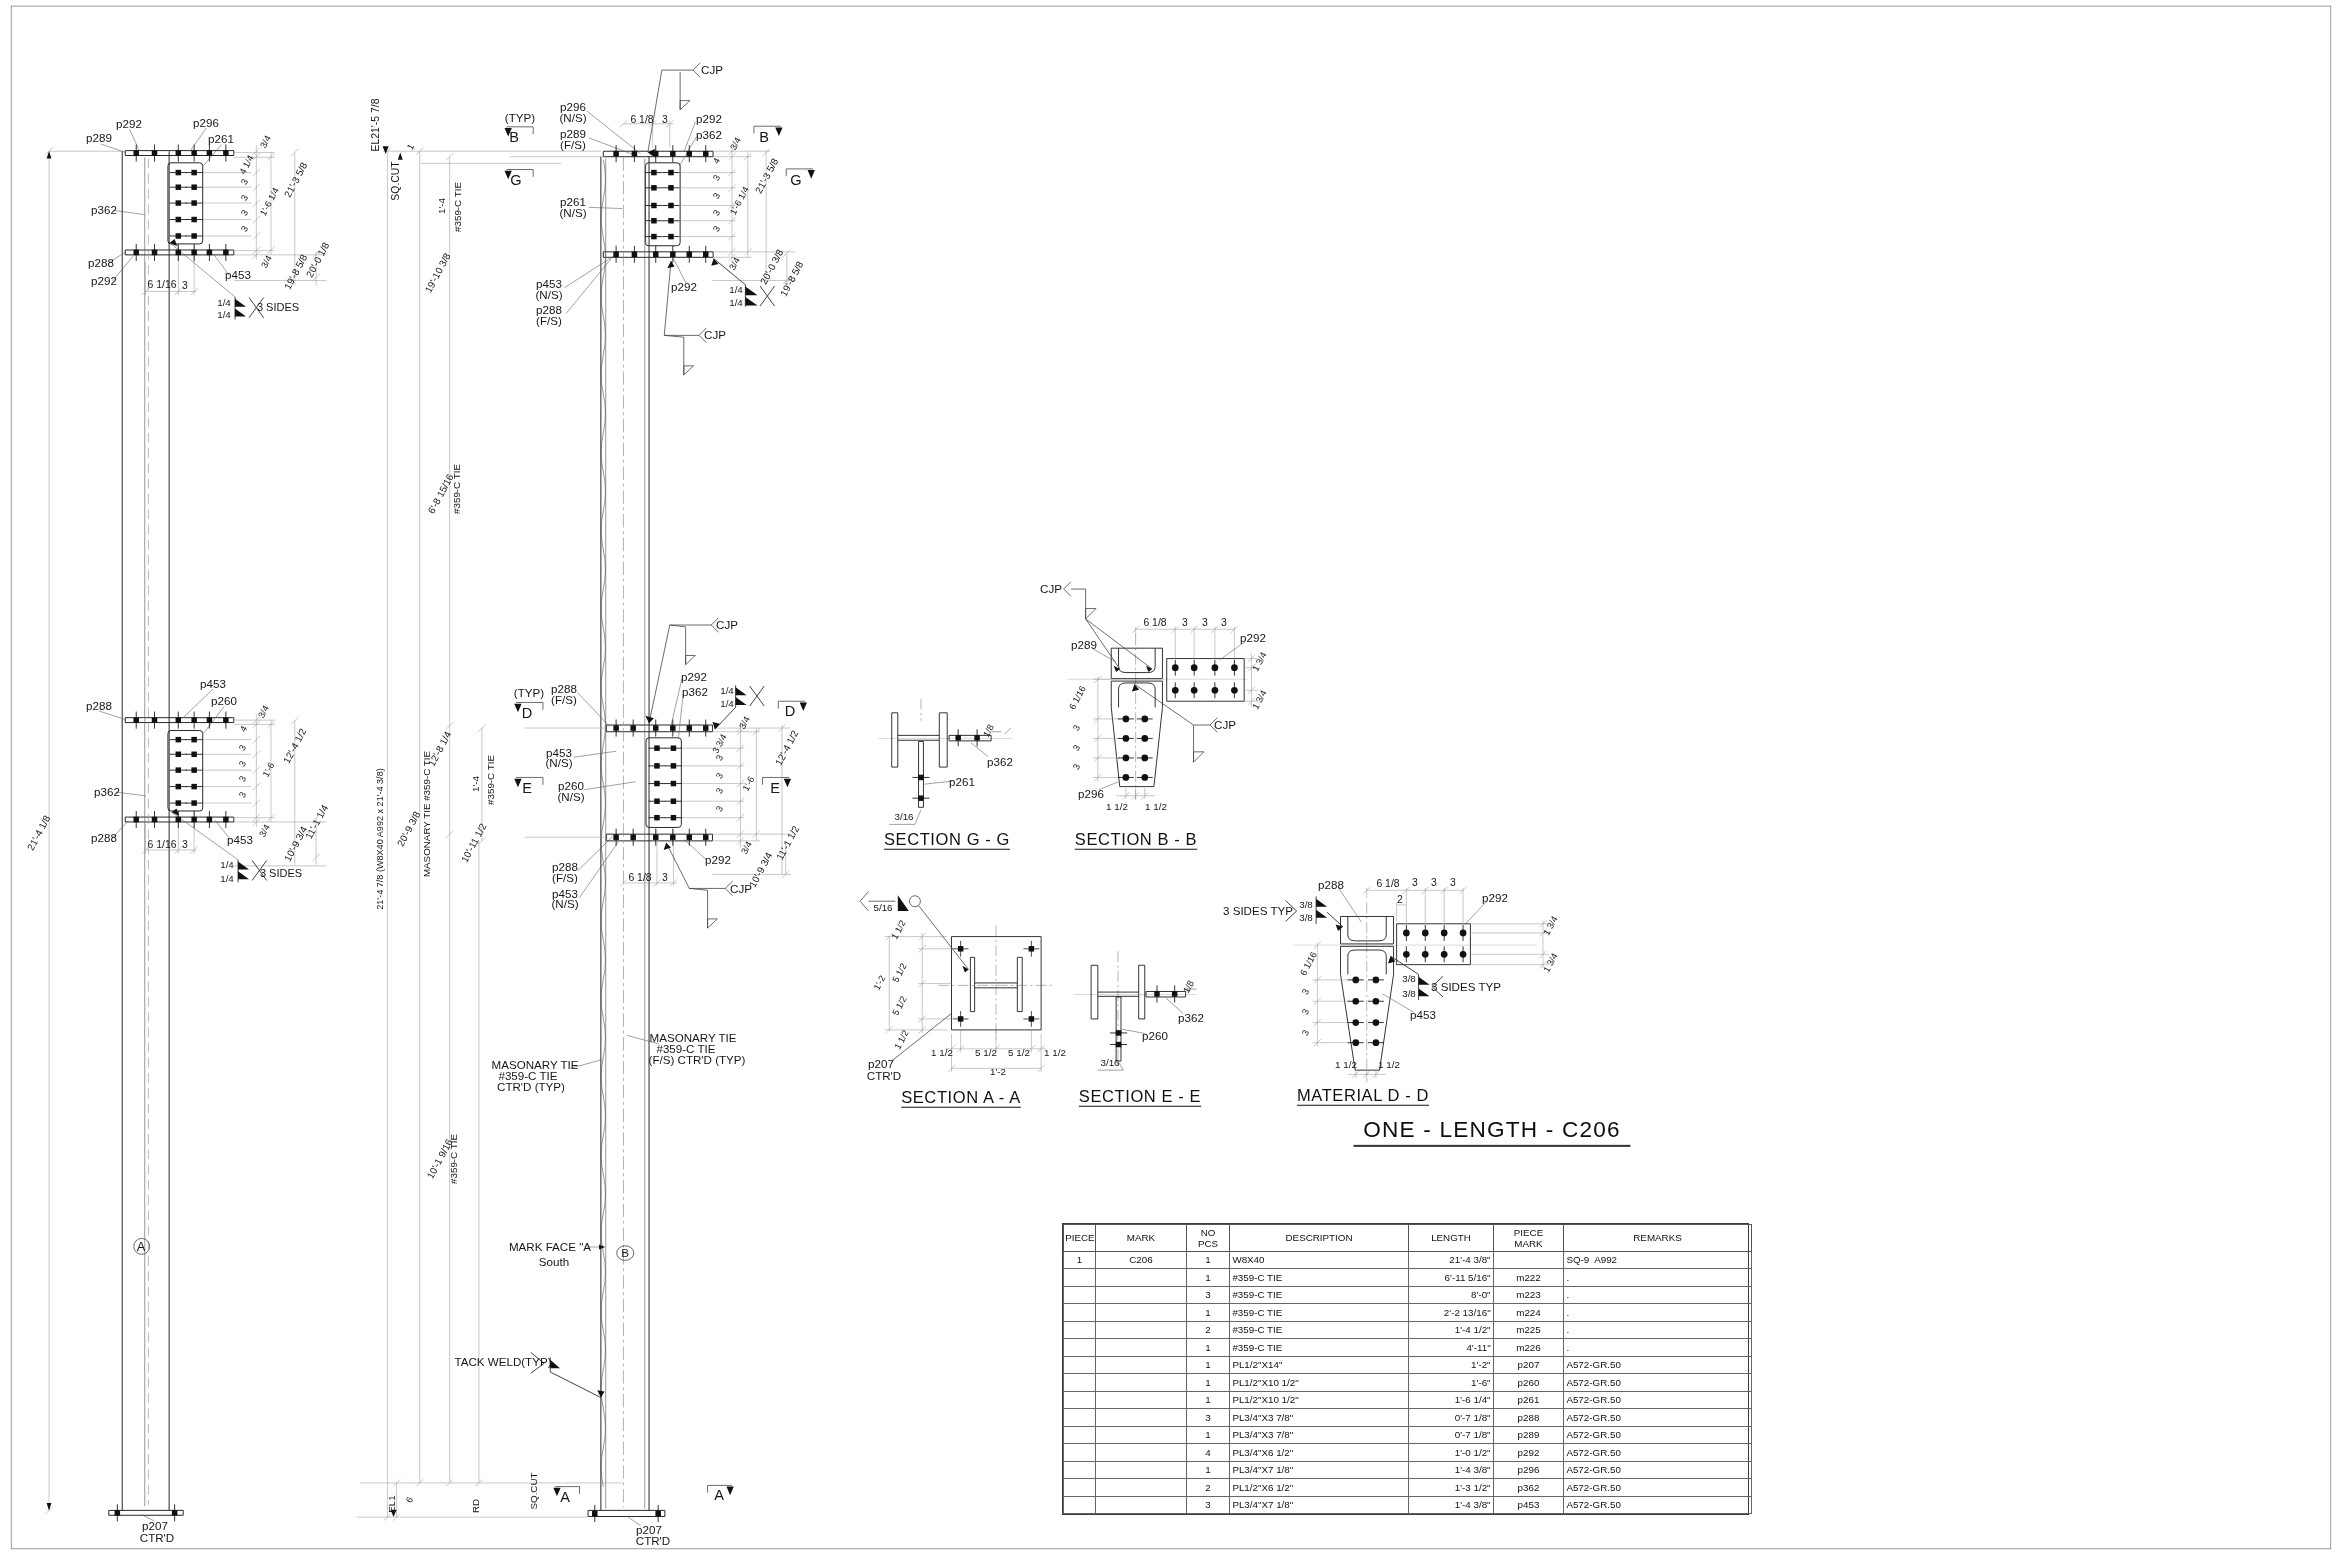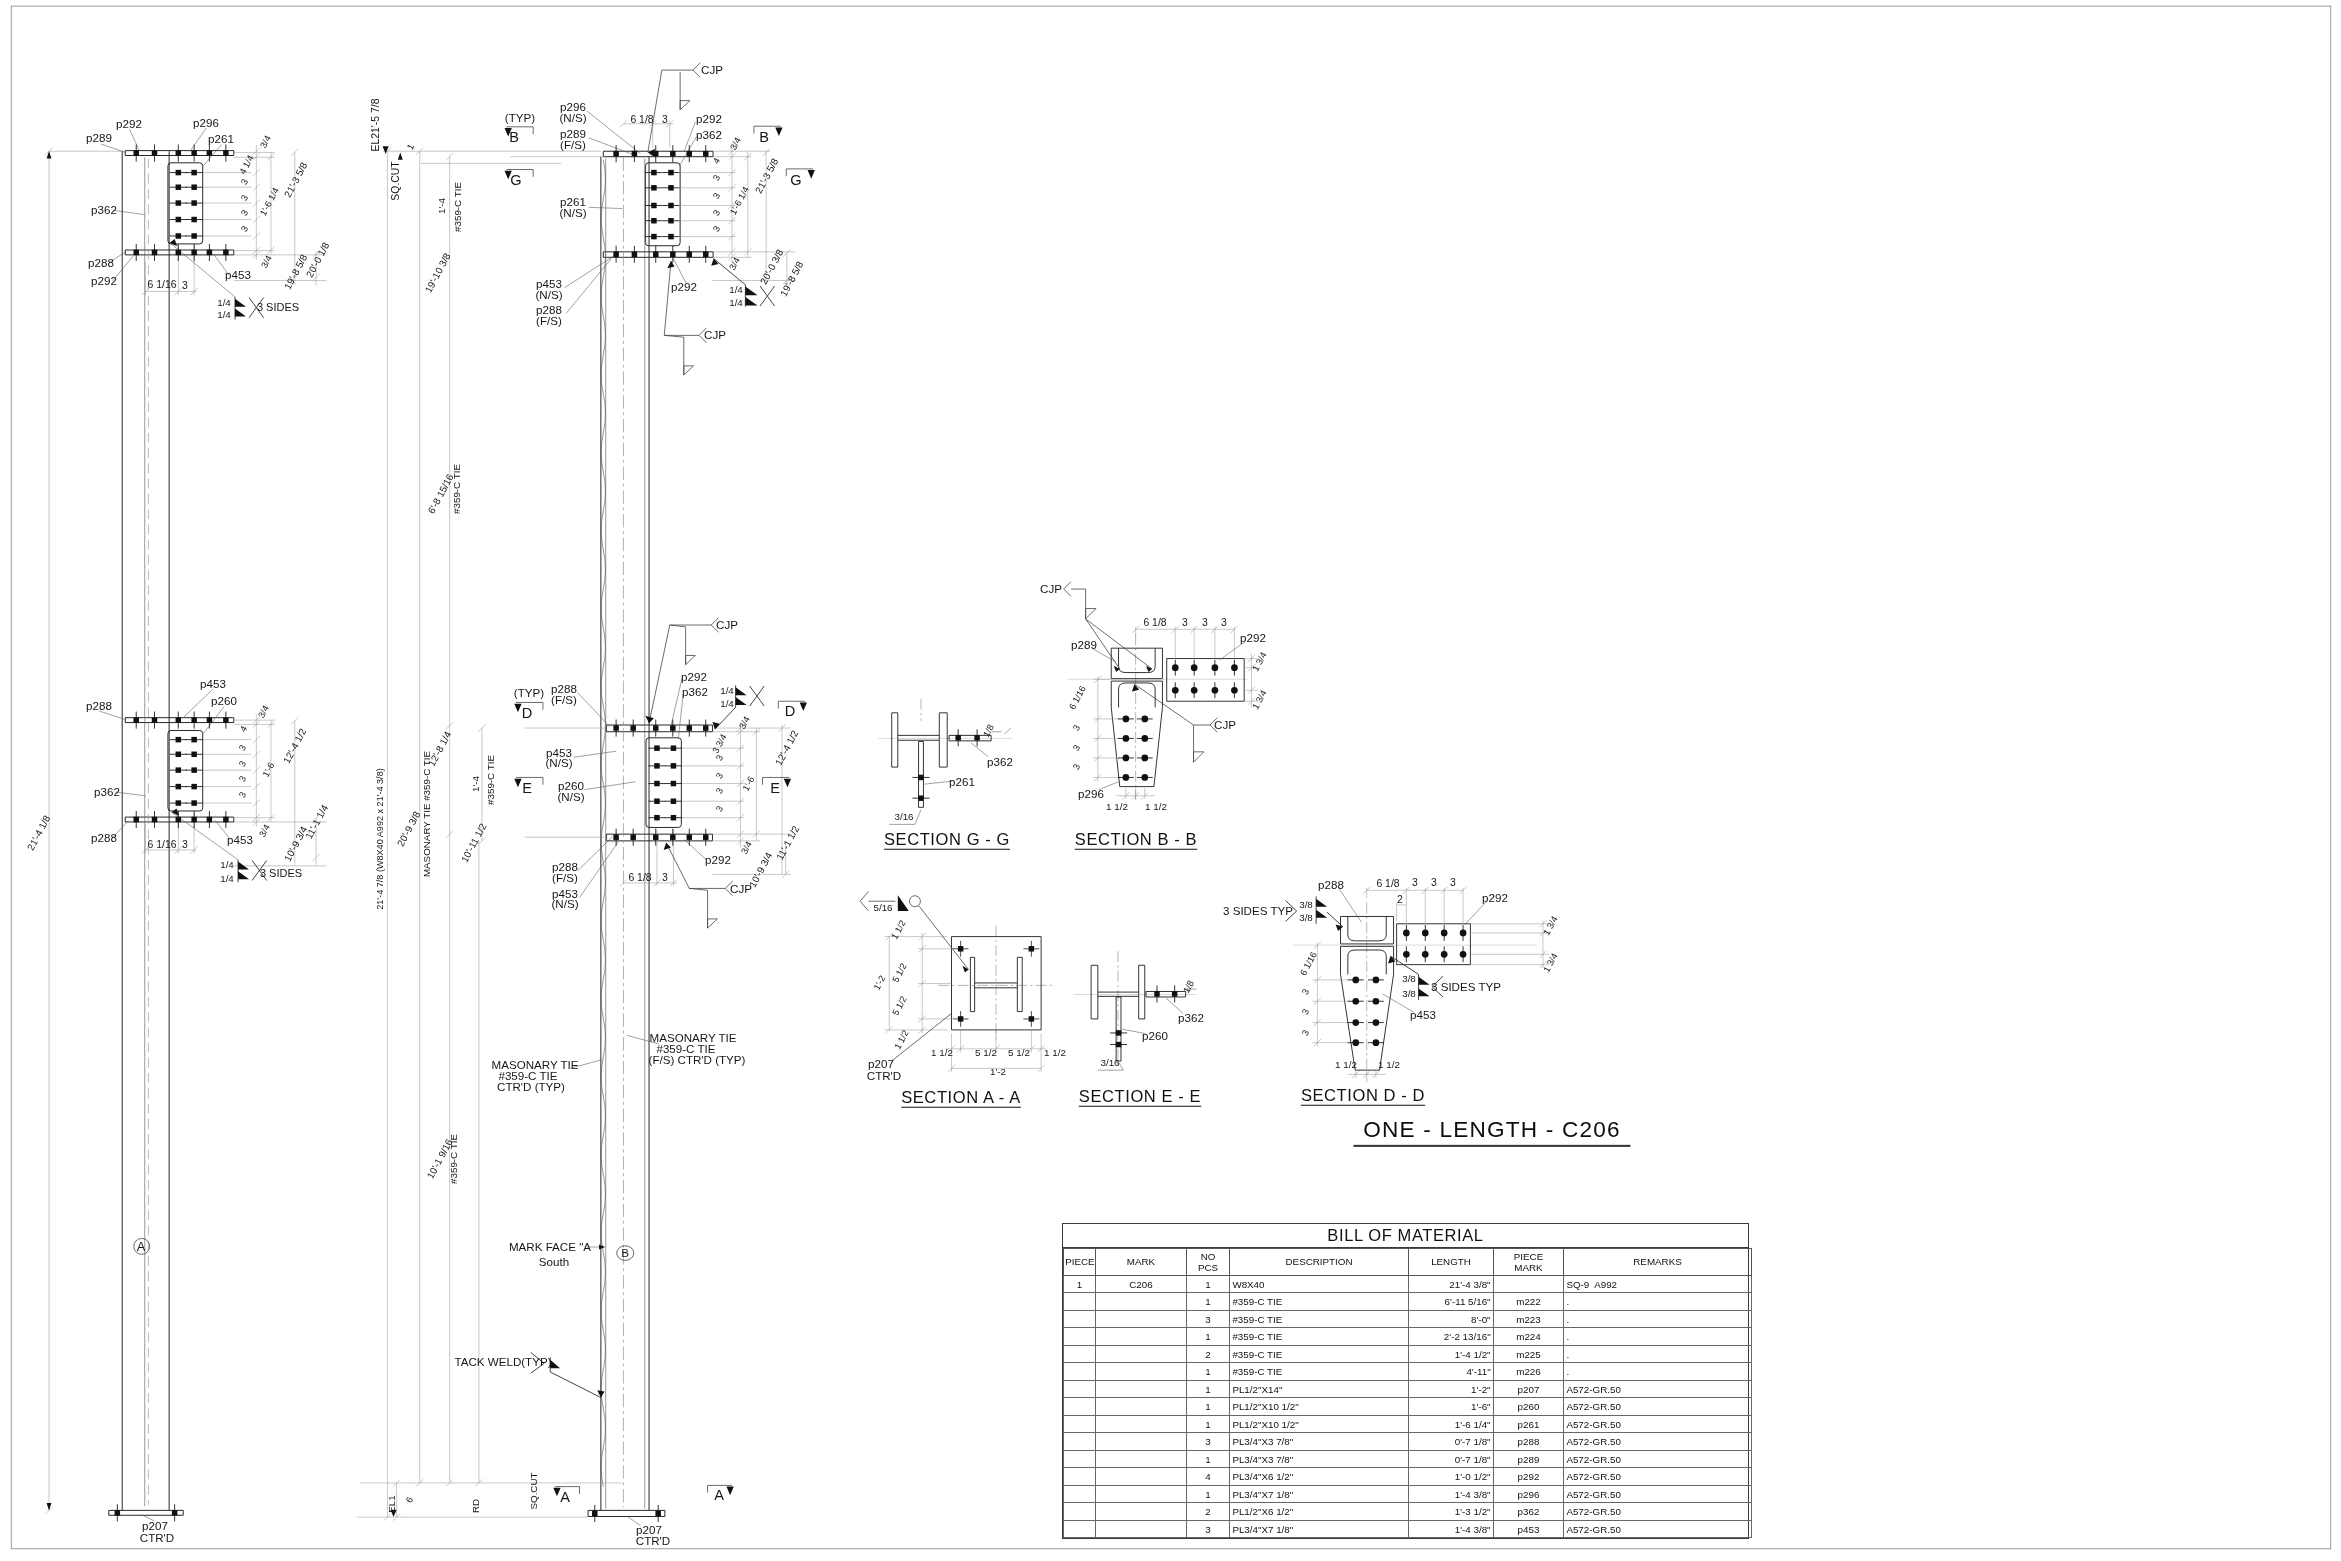--- a/index.html
+++ b/index.html
@@ -646,26 +646,25 @@
       <span class="ann" style="left: 1309px; top: 964px; font-size: 9.1px; transform: translate(-50%, -50%) rotate(-62deg);">6 1/16</span>
       <span class="ann" style="left: 1306px; top: 992px; font-size: 9.1px; transform: translate(-50%, -50%) rotate(-62deg);">3</span>
       <span class="ann" style="left: 1306px; top: 1012px; font-size: 9.1px; transform: translate(-50%, -50%) rotate(-62deg);">3</span>
       <span class="ann" style="left: 1306px; top: 1033px; font-size: 9.1px; transform: translate(-50%, -50%) rotate(-62deg);">3</span>
       <span class="ann" style="left: 1409px; top: 979px; font-size: 9.8px; transform: translate(-50%, -50%);">3/8</span>
       <span class="ann" style="left: 1409px; top: 994px; font-size: 9.8px; transform: translate(-50%, -50%);">3/8</span>
       <span class="ann" style="left: 1466px; top: 987px; font-size: 11.6px; transform: translate(-50%, -50%);">3 SIDES TYP</span>
       <span class="ann" style="left: 1423px; top: 1015px; font-size: 11.6px; transform: translate(-50%, -50%);">p453</span>
       <span class="ann" style="left: 1346px; top: 1065px; font-size: 9.8px; transform: translate(-50%, -50%);">1 1/2</span>
       <span class="ann" style="left: 1389px; top: 1065px; font-size: 9.8px; transform: translate(-50%, -50%);">1 1/2</span>
-      <span class="ann sec" style="left: 1363px; top: 1095px; font-size: 16.5px; transform: translate(-50%, -50%);">SECTION D - D</span>
+      <span class="ann sec" style="left: 1363px; top: 1095px; font-size: 16.5px; transform: translate(-50%, -50%);">MATERIAL D - D</span>
       <span class="ann main-title" style="left: 1492px; top: 1133px; font-size: 22.6px; transform: translate(-50%, -50%);">ONE - LENGTH - C206</span>
     </div>
 
   <div class="bom">
-    <div class="bom-title">BILL OF MATERIAL</div>
     <table class="bomt" id="bom-table">
       <colgroup>
         <col style="width:32px">
           <col style="width:91px">
           <col style="width:43px">
           <col style="width:179px">
           <col style="width:85px">
           <col style="width:70px">
           <col style="width:188px">
       </colgroup>

